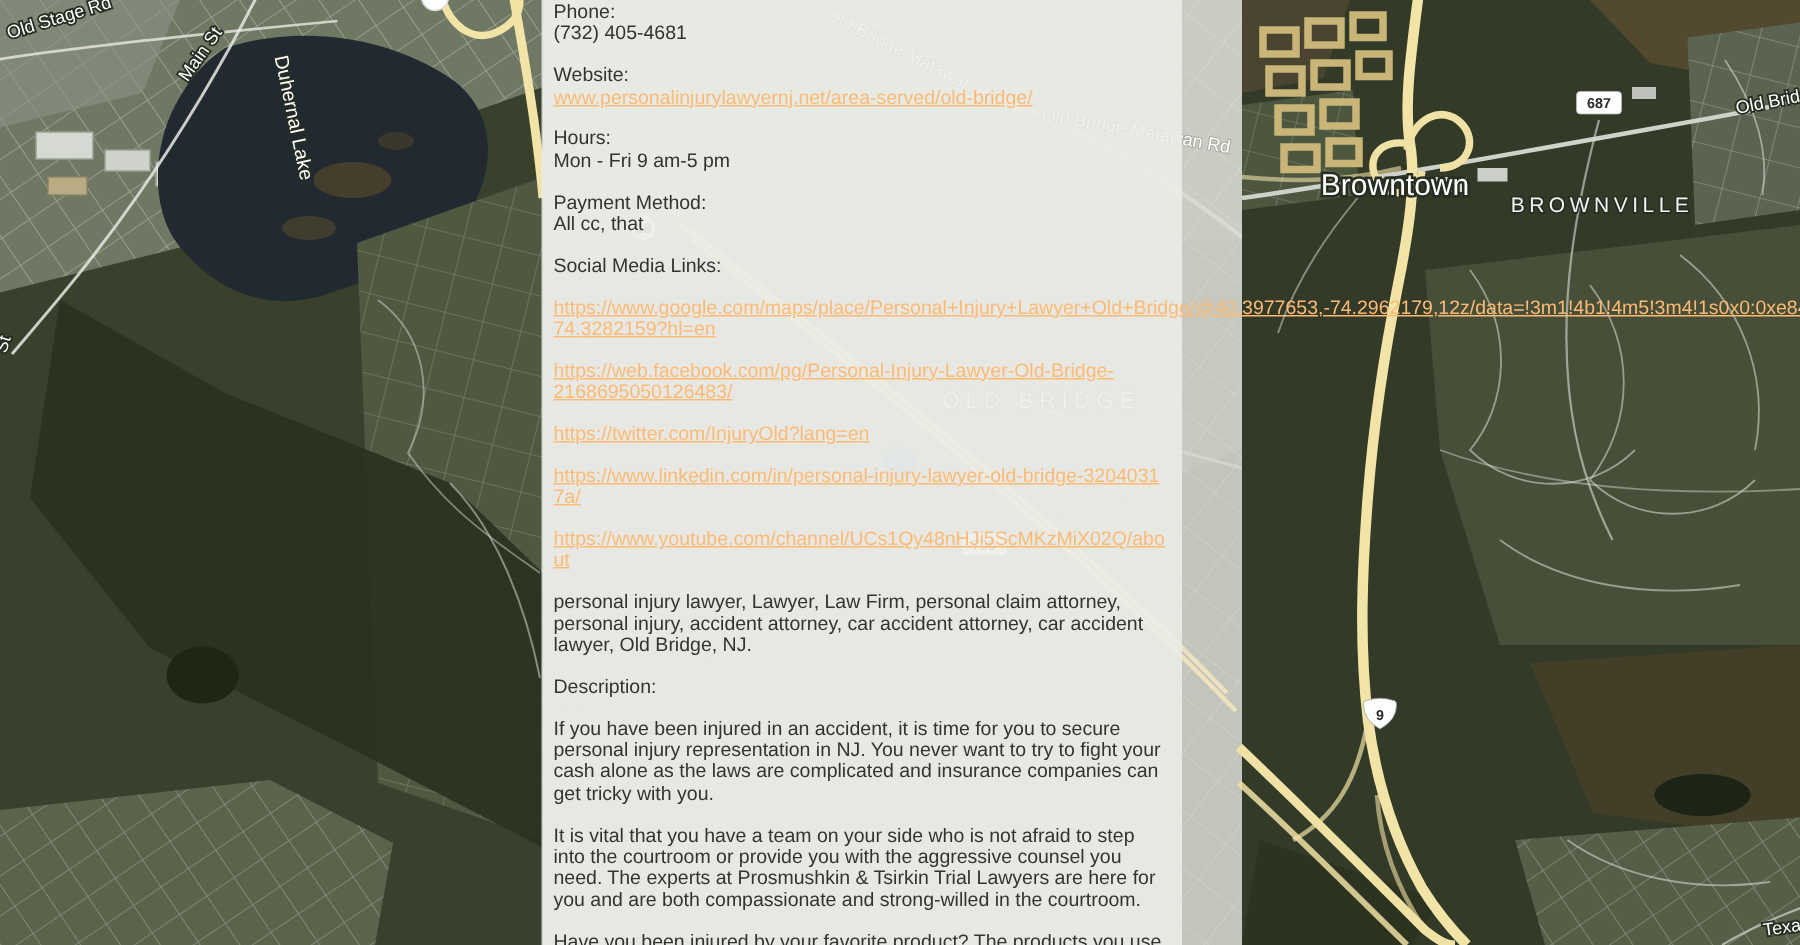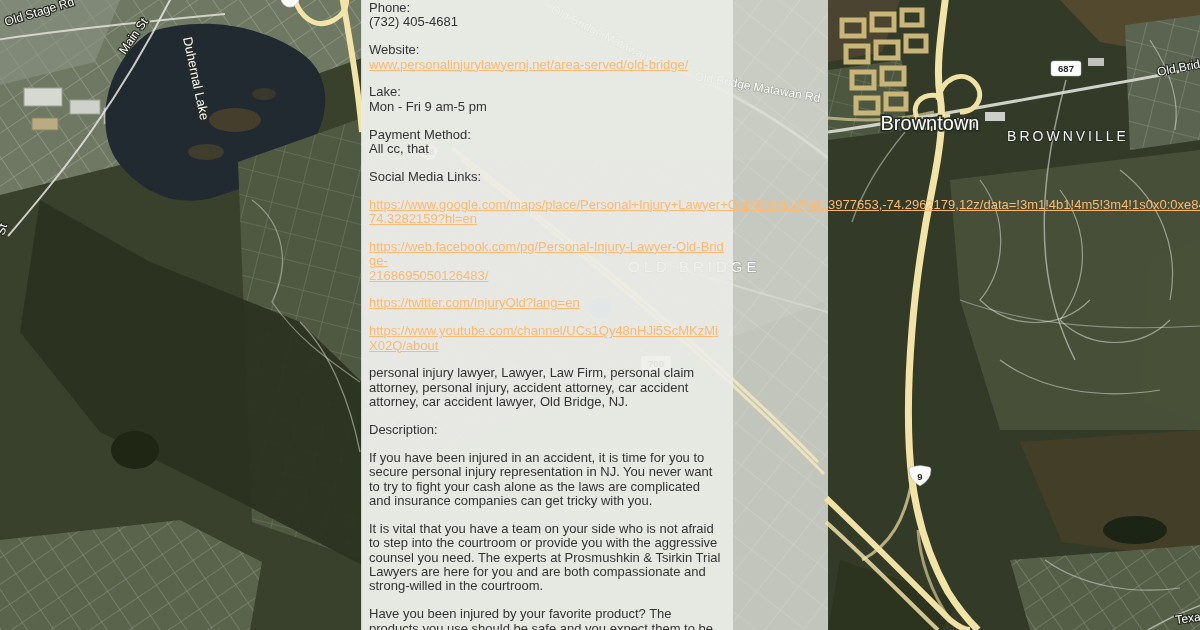--- a/index.html
+++ b/index.html
@@ -14,21 +14,21 @@
   .hood{font-size:14px;letter-spacing:3px;stroke-width:2.2px;fill:#f2f2f2;}
   .water{font-size:13px;stroke-width:2px;}
   .underlabel{fill:#ffffff;stroke:#a8ada1;stroke-width:1.4px;paint-order:stroke;
     font-family:"Liberation Sans",sans-serif;}
   .citylabel{font-size:15px;letter-spacing:4px;}
   .shieldtxt{fill:#2a2a2a;font-size:9.5px;font-weight:bold;text-anchor:middle;
     font-family:"Liberation Sans",sans-serif;}
   .shieldtxt-faint{fill:#8f8f8f;}
 
   
-  .panel{position:absolute;left:361px;top:0;width:372px;height:630px;
+  .panel{position:absolute;left:361px;top:0;width:427px;height:630px;
     box-sizing:border-box;padding:1px 8px 0 8px;
     background:rgba(236,237,233,0.85);
     font-size:13px;line-height:14.4px;color:#333333;overflow:visible;}
   .block{margin:0 0 13.4px 0;}
   .lnk{color:#fdba74;text-decoration:underline;display:block;word-break:break-all;}
   .lnk .line{display:block;}
   .nowrap{white-space:nowrap;word-break:normal;}
 </style>
 </head>
 <body>
@@ -213,21 +213,21 @@
       <div>Phone:</div>
       <div>(732) 405-4681</div>
     </div>
 
     <div class="block">
       <div>Website:</div>
       <a class="lnk" href="#">www.personalinjurylawyernj.net/area-served/old-bridge/</a>
     </div>
 
     <div class="block">
-      <div>Lake:</div>
+      <div>Hours:</div>
       <div>Mon - Fri 9 am-5 pm</div>
     </div>
 
     <div class="block">
       <div>Payment Method:</div>
       <div>All cc, that</div>
     </div>
 
     <div class="block">
       <div>Social Media Links:</div>
@@ -244,20 +244,23 @@
       <a class="lnk" href="#">
         <span class="line">https://web.facebook.com/pg/Personal-Injury-Lawyer-Old-Bridge-</span>
         <span class="line">2168695050126483/</span>
       </a>
     </div>
 
     <div class="block">
       <a class="lnk" href="#">https://twitter.com/InjuryOld?lang=en</a>
     </div>
 
+    <div class="block">
+      <a class="lnk" href="#">https://www.linkedin.com/in/personal-injury-lawyer-old-bridge-32040317a/</a>
+    </div>
 
     <div class="block">
       <a class="lnk" href="#">https://www.youtube.com/channel/UCs1Qy48nHJi5ScMKzMiX02Q/about</a>
     </div>
 
     <div class="block">personal injury lawyer, Lawyer, Law Firm, personal claim attorney, personal injury, accident attorney, car accident attorney, car accident lawyer, Old Bridge, NJ.</div>
 
     <div class="block">
       <div>Description:</div>
     </div>

